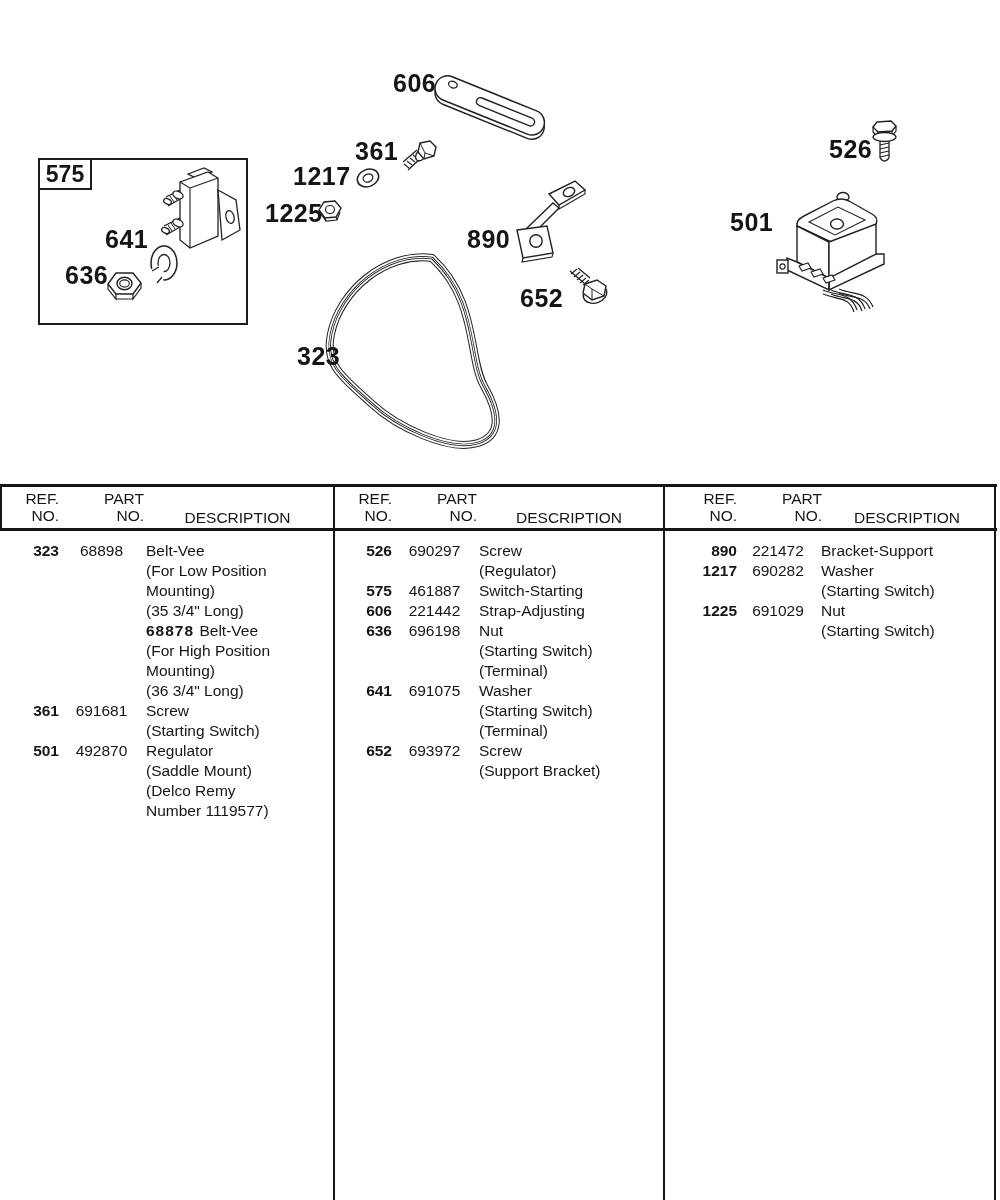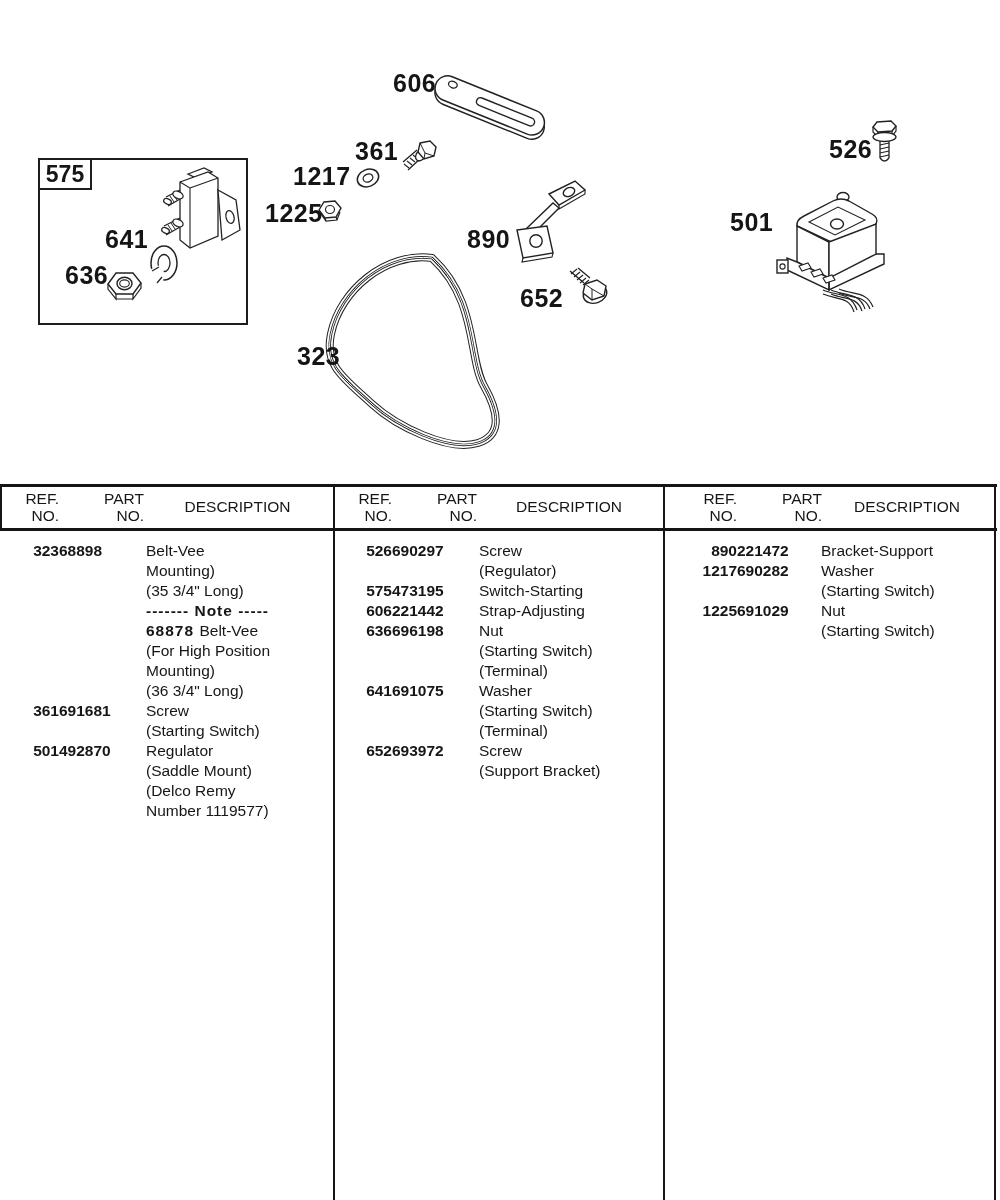--- a/index.html
+++ b/index.html
@@ -14,26 +14,26 @@
   #assembly-box-label{position:absolute;left:0;top:0;width:50px;height:28px;border-right:2px solid #1d1d1d;border-bottom:2px solid #1d1d1d;
       display:flex;align-items:center;justify-content:center;font-weight:700;font-size:23px;}
   
   .hline{position:absolute;background:#151515;height:3px;}
   .vline{position:absolute;background:#151515;width:2px;}
   .col{position:absolute;top:484px;height:580px;font-size:15.5px;}
   .hdr{position:absolute;left:0;right:0;top:3px;height:41px;display:flex;padding-top:3px;box-sizing:border-box;}
   .hblock{line-height:17px;text-align:right;}
   .h-ref{width:57px;}
   .h-part{width:78px;}
-  .h-desc{flex:1;text-align:center;align-self:flex-end;padding-bottom:12px;}
+  .h-desc{flex:1;text-align:center;align-self:flex-end;padding-bottom:1px;}
   .col3 .h-ref{width:72px;}
   .rows{position:absolute;left:0;right:0;top:57px;}
   .row{display:flex;line-height:20px;white-space:pre;}
   .ref{width:57px;text-align:right;font-weight:700;}
-  .part{width:85px;text-align:left;font-weight:700;}
+  .part{width:85px;text-align:center;font-weight:400;}
   .col3 .ref{width:72px;}
   .col3 .part{width:82px;}
   .desc{margin-left:2px;}
   .desc .b{font-weight:700;letter-spacing:1px;}
   svg{display:block;}
 </style>
 </head>
 <body>
 
 <div id="page">
@@ -199,23 +199,23 @@
             <div>NO.</div>
           </div>
         <div class="hblock h-part" style="margin-left:7px">
             <div>PART</div>
             <div>NO.</div>
           </div>
         <div class="h-desc">DESCRIPTION</div>
       </div>
       <div class="rows">
           <div class="row"><span class="ref">323</span><span class="part">68898</span><span class="desc"><span>Belt-Vee</span></span></div>
+          <div class="row"><span class="ref"></span><span class="part"></span><span class="desc"><span>(For Low Position</span></span></div>
           <div class="row"><span class="ref"></span><span class="part"></span><span class="desc"><span>Mounting)</span></span></div>
           <div class="row"><span class="ref"></span><span class="part"></span><span class="desc"><span>(35 3/4" Long)</span></span></div>
-          <div class="row"><span class="ref"></span><span class="part"></span><span class="desc"><span class="b">------- Note -----</span></span></div>
           <div class="row"><span class="ref"></span><span class="part"></span><span class="desc"><span class="b">68878 </span><span>Belt-Vee</span></span></div>
           <div class="row"><span class="ref"></span><span class="part"></span><span class="desc"><span>(For High Position</span></span></div>
           <div class="row"><span class="ref"></span><span class="part"></span><span class="desc"><span>Mounting)</span></span></div>
           <div class="row"><span class="ref"></span><span class="part"></span><span class="desc"><span>(36 3/4" Long)</span></span></div>
           <div class="row"><span class="ref">361</span><span class="part">691681</span><span class="desc"><span>Screw</span></span></div>
           <div class="row"><span class="ref"></span><span class="part"></span><span class="desc"><span>(Starting Switch)</span></span></div>
           <div class="row"><span class="ref">501</span><span class="part">492870</span><span class="desc"><span>Regulator</span></span></div>
           <div class="row"><span class="ref"></span><span class="part"></span><span class="desc"><span>(Saddle Mount)</span></span></div>
           <div class="row"><span class="ref"></span><span class="part"></span><span class="desc"><span>(Delco Remy</span></span></div>
           <div class="row"><span class="ref"></span><span class="part"></span><span class="desc"><span>Number 1119577)</span></span></div>
@@ -230,21 +230,21 @@
           </div>
         <div class="hblock h-part" style="margin-left:7px">
             <div>PART</div>
             <div>NO.</div>
           </div>
         <div class="h-desc">DESCRIPTION</div>
       </div>
       <div class="rows">
           <div class="row"><span class="ref">526</span><span class="part">690297</span><span class="desc"><span>Screw</span></span></div>
           <div class="row"><span class="ref"></span><span class="part"></span><span class="desc"><span>(Regulator)</span></span></div>
-          <div class="row"><span class="ref">575</span><span class="part">473195</span><span class="desc"><span>Switch-Starting</span></span></div>
+          <div class="row"><span class="ref">575</span><span class="part">461887</span><span class="desc"><span>Switch-Starting</span></span></div>
           <div class="row"><span class="ref">606</span><span class="part">221442</span><span class="desc"><span>Strap-Adjusting</span></span></div>
           <div class="row"><span class="ref">636</span><span class="part">696198</span><span class="desc"><span>Nut</span></span></div>
           <div class="row"><span class="ref"></span><span class="part"></span><span class="desc"><span>(Starting Switch)</span></span></div>
           <div class="row"><span class="ref"></span><span class="part"></span><span class="desc"><span>(Terminal)</span></span></div>
           <div class="row"><span class="ref">641</span><span class="part">691075</span><span class="desc"><span>Washer</span></span></div>
           <div class="row"><span class="ref"></span><span class="part"></span><span class="desc"><span>(Starting Switch)</span></span></div>
           <div class="row"><span class="ref"></span><span class="part"></span><span class="desc"><span>(Terminal)</span></span></div>
           <div class="row"><span class="ref">652</span><span class="part">693972</span><span class="desc"><span>Screw</span></span></div>
           <div class="row"><span class="ref"></span><span class="part"></span><span class="desc"><span>(Support Bracket)</span></span></div>
         </div>

